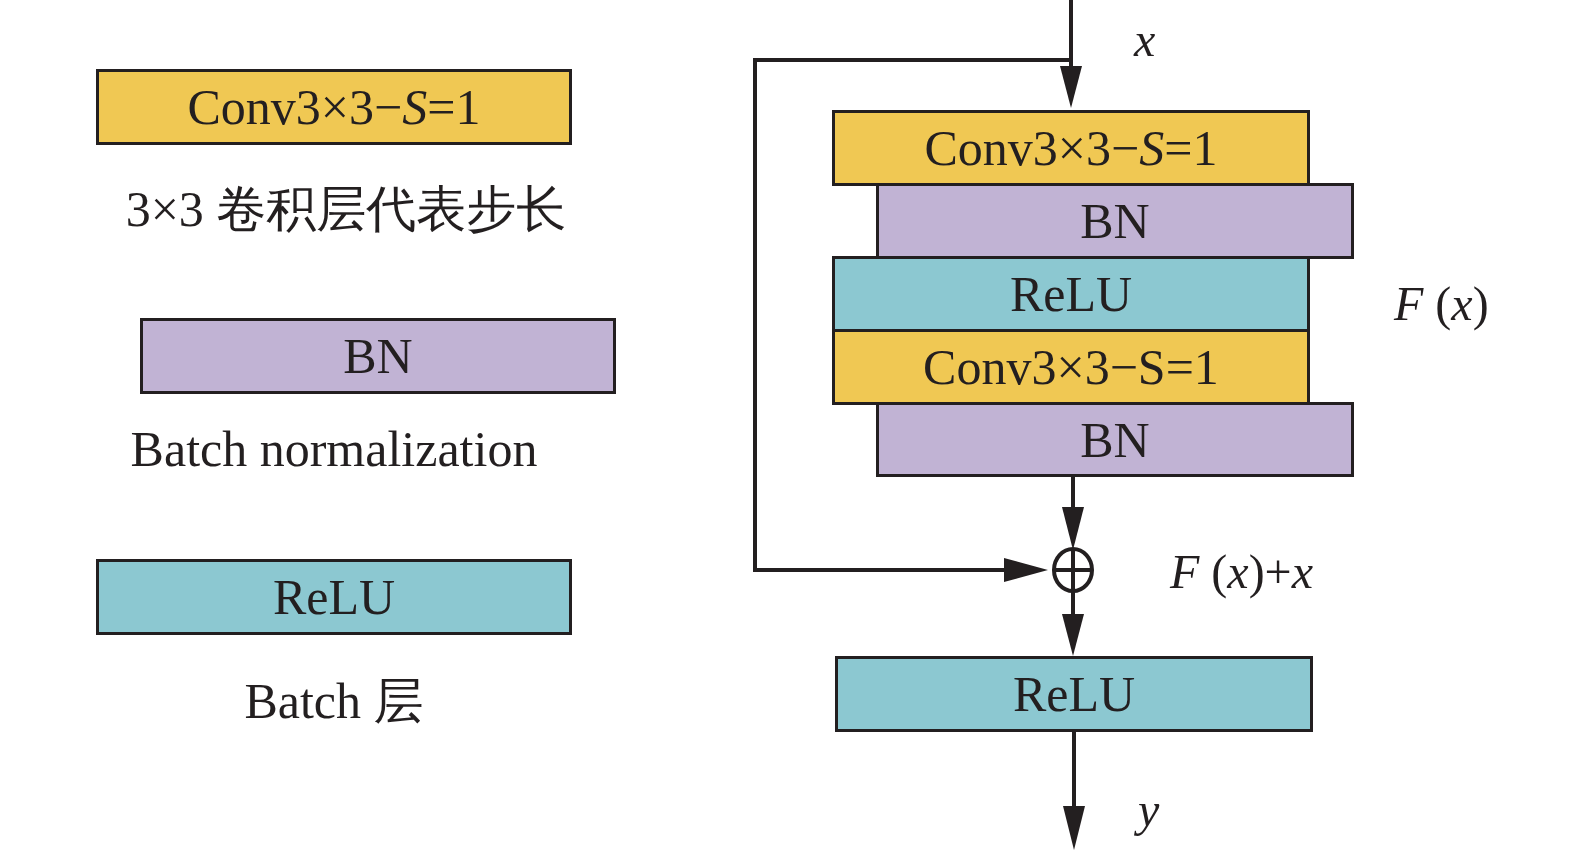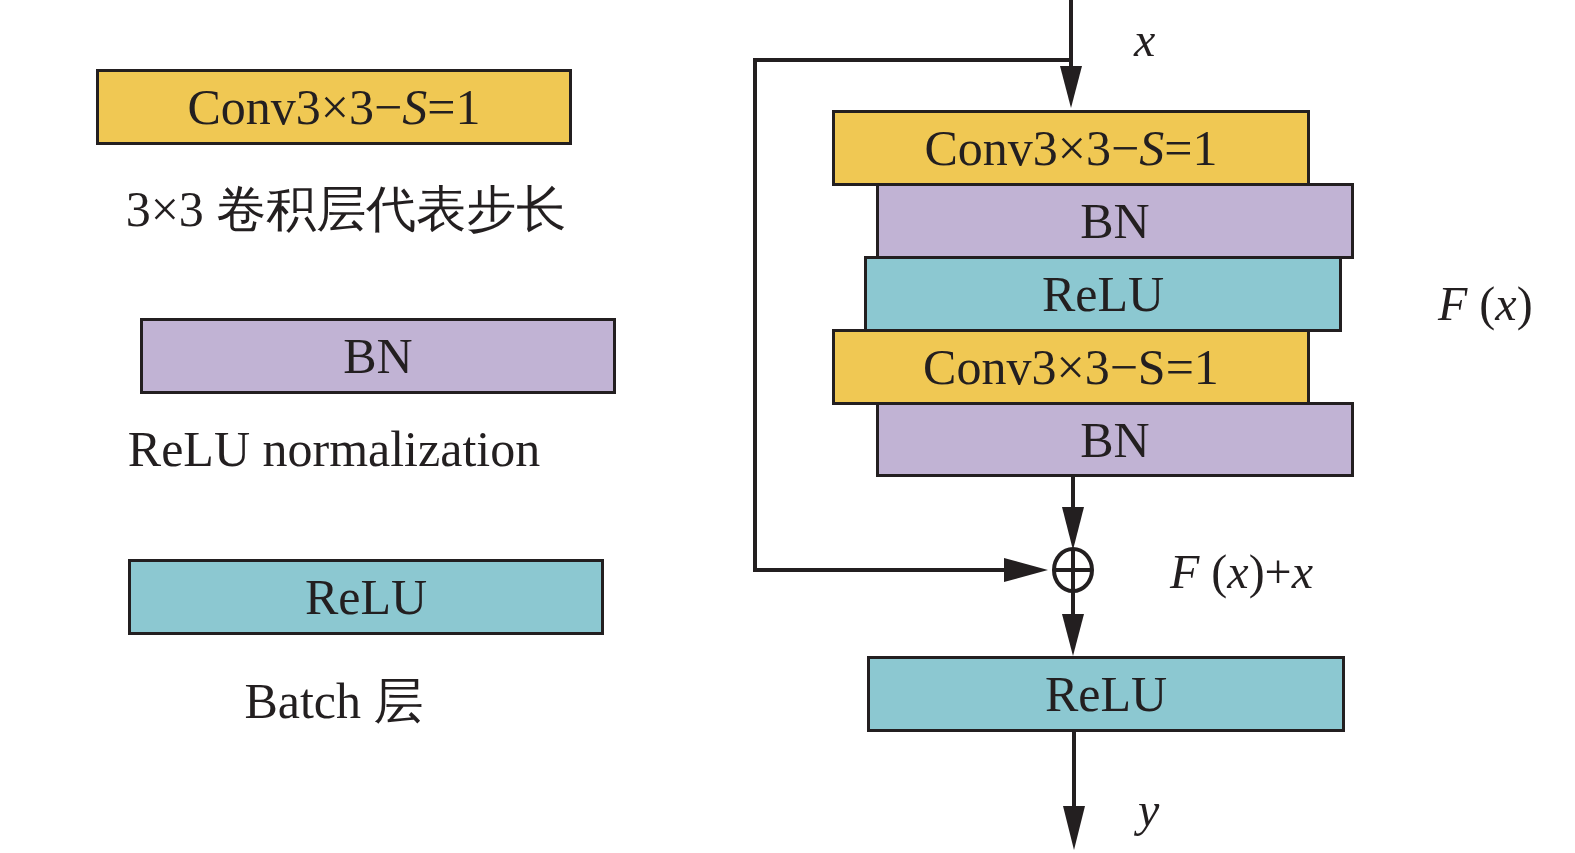--- a/index.html
+++ b/index.html
@@ -4,21 +4,21 @@
 <style>
   html, body { margin: 0; padding: 0; background: #ffffff; }
   body { width: 1575px; height: 853px; position: relative; overflow: hidden;
          font-family: "Liberation Serif", "DejaVu Serif", serif; color: #231f20; }
   svg { position: absolute; left: 0; top: 0; }
   .box { position: absolute; box-sizing: border-box; border: 3px solid #231f20;
          display: flex; align-items: center; justify-content: center;
          font-size: 50px; line-height: 1; }
   .conv { background: var(--conv, #f0c853); }
   .bn   { background: var(--bn, #c1b3d4); margin-left: 44px; }
-  .relu { background: var(--relu, #8cc8d1); margin-left: 32px; }
+  .relu { background: var(--relu, #8cc8d1); }
   .caption { position: absolute; text-align: center; font-size: 50px; line-height: 1; white-space: nowrap; }
   .math { position: absolute; font-style: italic; font-size: 48px; line-height: 1; white-space: nowrap; }
   .up { font-style: normal; }
   i { font-style: italic; }
 </style>
 </head>
 <body style="--conv: #f0c853; --bn: #c1b3d4; --relu: #8cc8d1;">
 
 <svg width="1575" height="853">
   <defs>
@@ -49,21 +49,21 @@
 </svg>
 
 <div class="box conv" style="left:96px;top:69px;width:476px;height:76px;">
   <span><span>Conv3×3−</span><i>S</i><span>=1</span></span>
 </div>
 <div class="caption" style="left:96px;top:184px;width:500px;">3×3 卷积层代表步长</div>
 
 <div class="box bn" style="left:96px;top:318px;width:476px;height:76px;">
   <span>BN</span>
 </div>
-<div class="caption" style="left:84px;top:424px;width:500px;">ReLU normalization</div>
+<div class="caption" style="left:84px;top:424px;width:500px;">Batch normalization</div>
 
 <div class="box relu" style="left:96px;top:559px;width:476px;height:76px;">
   <span>ReLU</span>
 </div>
 <div class="caption" style="left:84px;top:676px;width:500px;">Batch 层</div>
 
 <div class="math" style="left:1134px;top:16px;">x</div>
 
 <div class="box conv" style="left:832px;top:110px;width:478px;height:76px;">
   <span><span>Conv3×3−</span><i>S</i><span>=1</span></span>
@@ -74,21 +74,21 @@
 <div class="box relu" style="left:832px;top:256px;width:478px;height:76px;">
   <span>ReLU</span>
 </div>
 <div class="box conv" style="left:832px;top:329px;width:478px;height:76px;">
   <span>Conv3×3−S=1</span>
 </div>
 <div class="box bn" style="left:832px;top:402px;width:478px;height:75px;">
   <span>BN</span>
 </div>
 
-<div class="math" style="left:1438px;top:280px;">
+<div class="math" style="left:1394px;top:280px;">
   <span>F</span><span class="up"> (</span><span>x</span><span class="up">)</span>
 </div>
 
 <div class="math" style="left:1170px;top:548px;">
   <span>F</span><span class="up"> (</span><span>x</span><span class="up">)+</span><span>x</span>
 </div>
 
 <div class="box relu" style="left:835px;top:656px;width:478px;height:76px;">
   <span>ReLU</span>
 </div>

